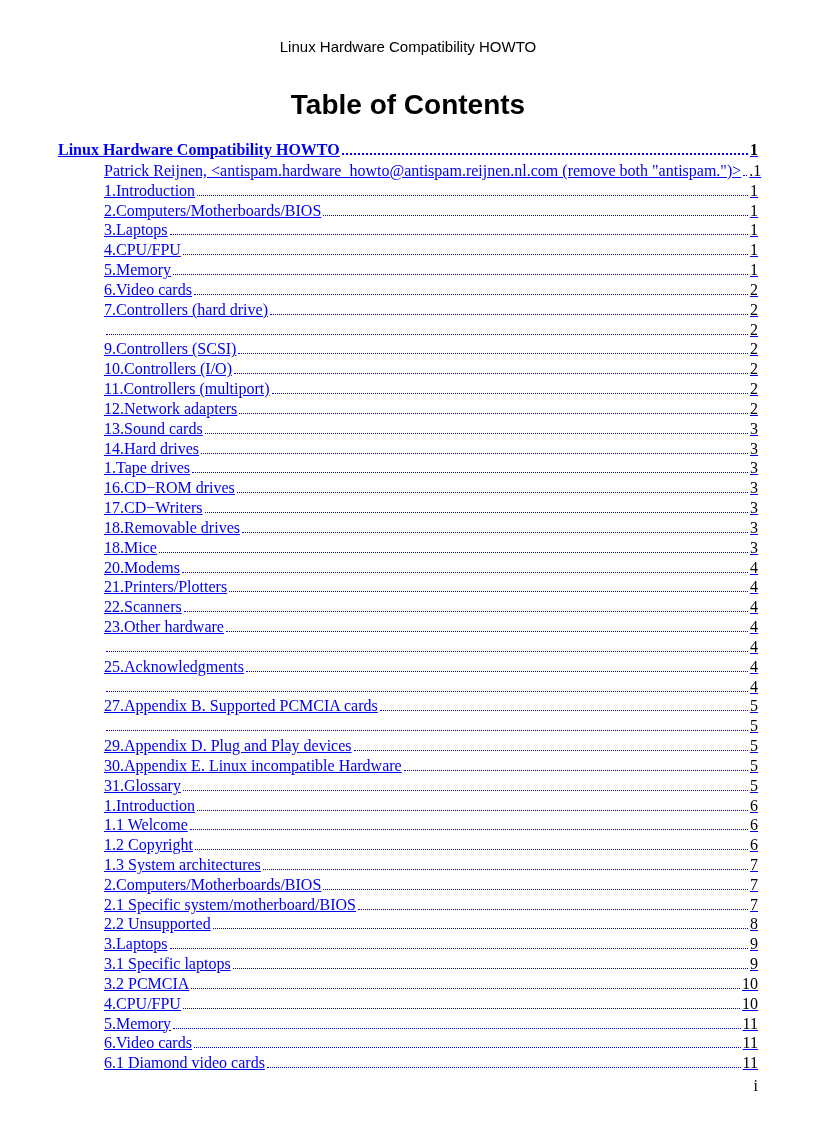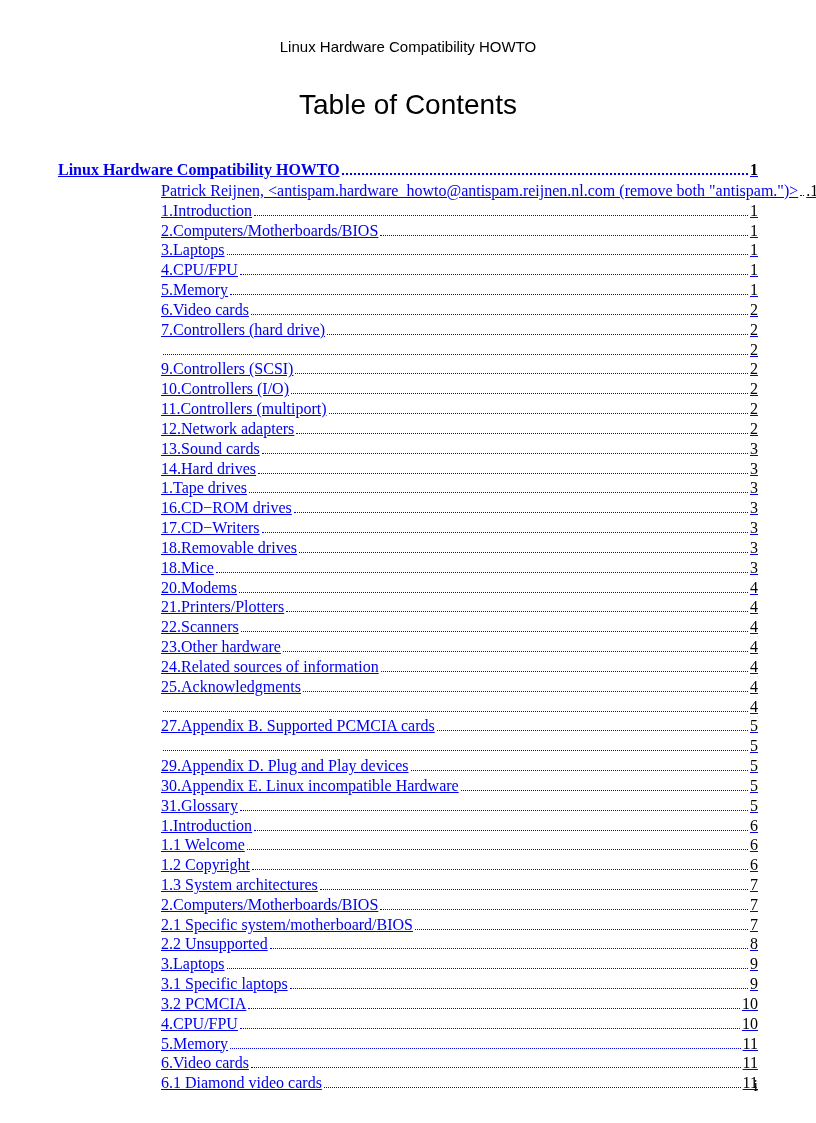--- a/index.html
+++ b/index.html
@@ -13,23 +13,23 @@
     }
     .doc-header {
       text-align: center;
       font-size: 15px;
       font-family: Arial, Helvetica, sans-serif;
       margin-bottom: 34px;
     }
     .doc-title {
       text-align: center;
       font-size: 28px;
-      font-weight: normal;
+      font-weight: bold;
       font-family: Arial, Helvetica, sans-serif;
-      margin-bottom: 40px;
+      margin-bottom: 20px;
     }
     .toc-container { width: 100%; }
     .toc-main-link {
       font-family: "Times New Roman", Times, serif;
       font-size: 16px;
       font-weight: bold;
       color: #0000ee;
       margin-bottom: 2px;
     }
     .toc-main-link .row { display: flex; align-items: baseline; }
@@ -41,21 +41,21 @@
       min-width: 4px;
       height: 0.85em;
     }
     .toc-main-link .page {
       color: #000;
       font-weight: bold;
       text-decoration: underline;
       text-decoration-color: #0000ee;
     }
     .toc-sub {
-      margin-left: 103px;
+      margin-left: 46px;
       font-size: 16px;
       text-align: right;
     }
     .toc-item {
       display: flex;
       align-items: baseline;
       line-height: 1.24;
       color: #0000ee;
     }
     .toc-item .label {
@@ -212,21 +212,20 @@
         <span class="label">22.Scanners</span>
         <span class="dots"></span>
         <span class="page">4</span>
       </div>
       <div class="toc-item">
         <span class="label">23.Other hardware</span>
         <span class="dots"></span>
         <span class="page">4</span>
       </div>
       <div class="toc-item">
-        <span class="label">24.Related sources of information</span>
         <span class="dots"></span>
         <span class="page">4</span>
       </div>
       <div class="toc-item">
         <span class="label">25.Acknowledgments</span>
         <span class="dots"></span>
         <span class="page">4</span>
       </div>
       <div class="toc-item">
         <span class="dots"></span>

